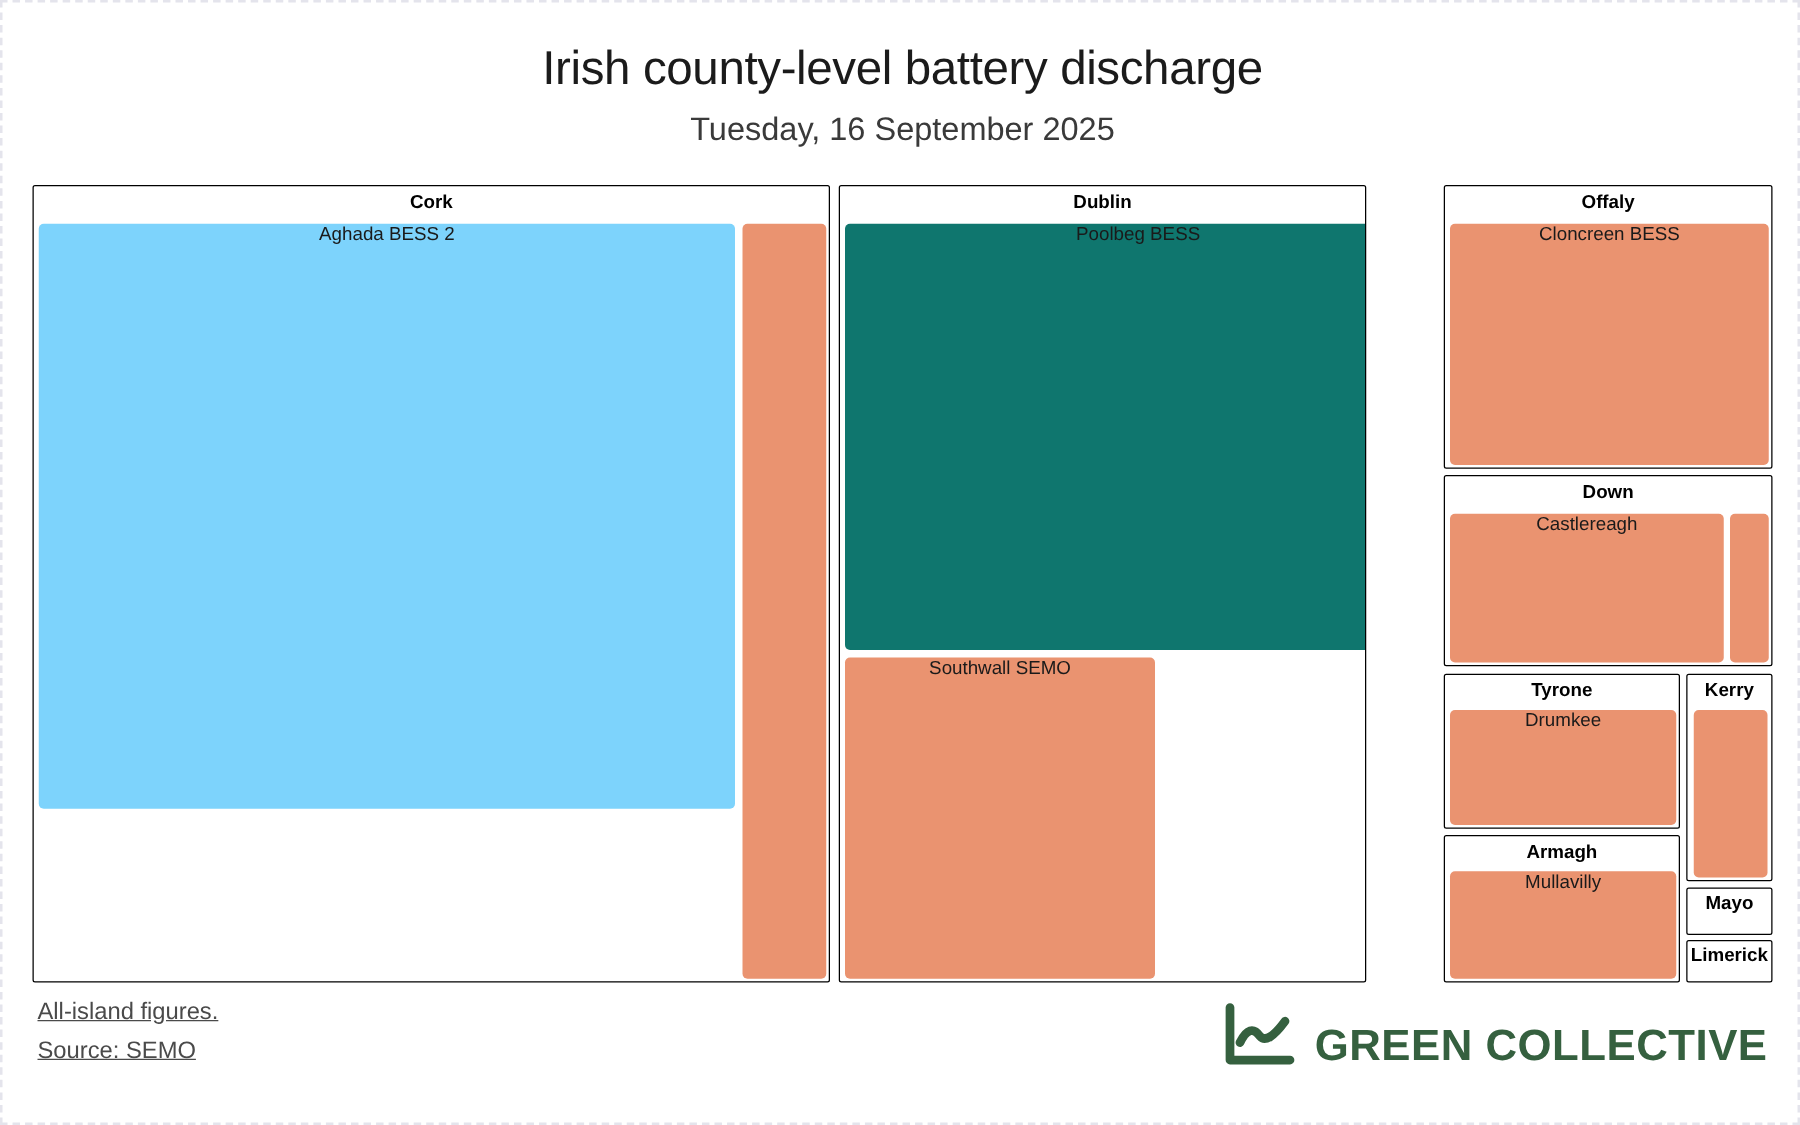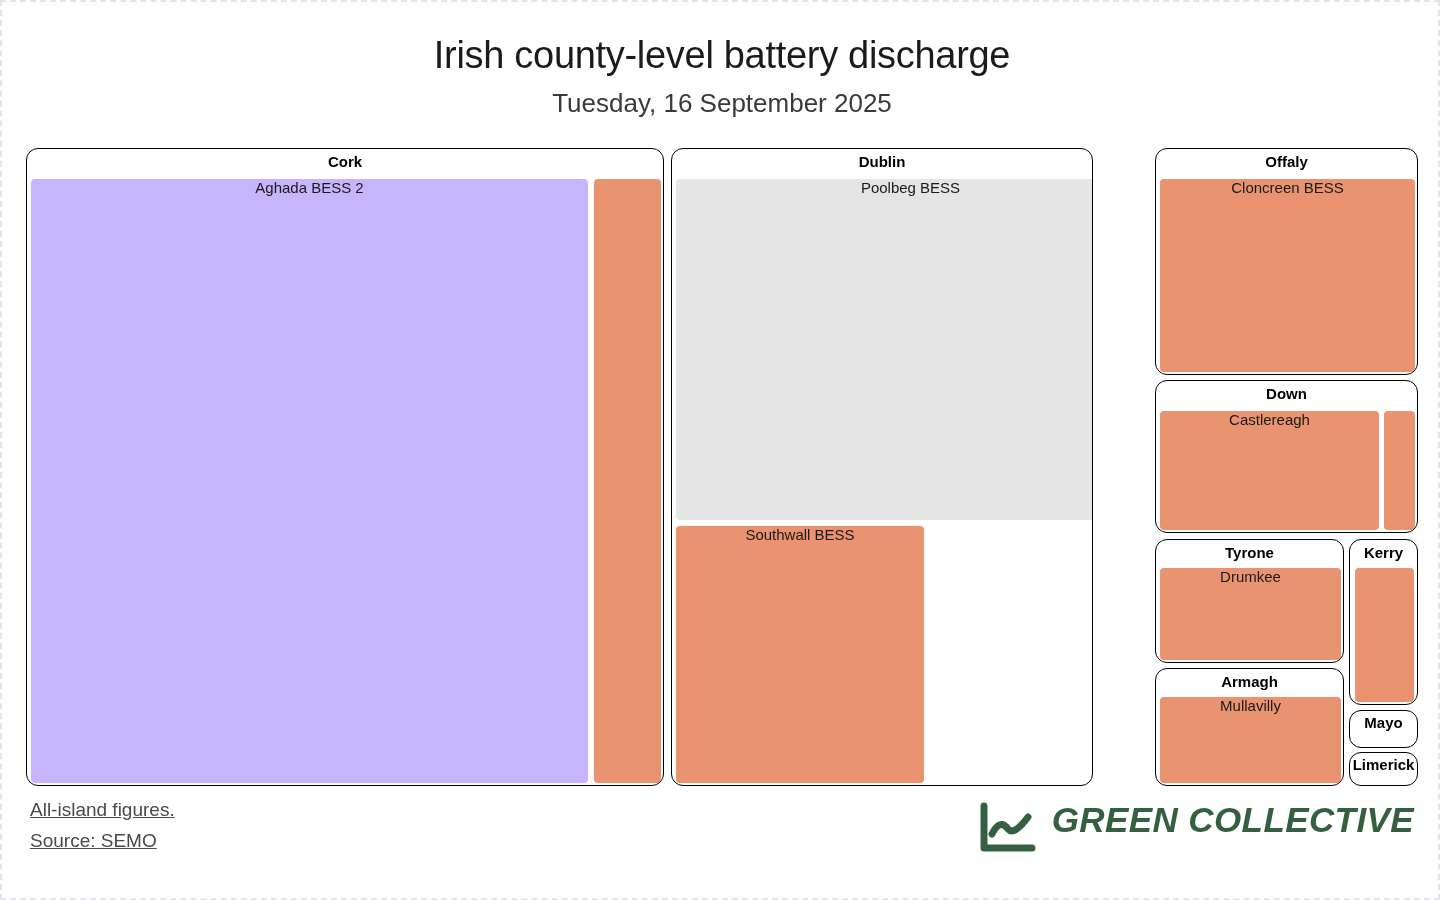--- a/index.html
+++ b/index.html
@@ -56,21 +56,21 @@
     left: 24px;
     top: 146px;
     width: 1392px;
     height: 638px;
   }
 
   .group {
     position: absolute;
     box-sizing: border-box;
     border: 1.6px solid #000000;
-    border-radius: 12px;
+    border-radius: 2px;
     background: #ffffff;
     overflow: hidden;
   }
   .group-label {
     position: absolute;
     left: 0;
     top: 0;
     width: 100%;
     text-align: center;
     font-size: 15px;
@@ -130,23 +130,22 @@
     line-height: 31px;
     color: #4a4a4a;
     white-space: pre-line;
     text-decoration: underline;
   }
   .brand {
     position: absolute;
     right: 28px;
     top: 14px;
     display: flex;
-    align-items: flex-start;
+    align-items: flex-end;
     gap: 16px;
-    font-style: italic;
   }
   .brand-mark {
     display: block;
   }
   .brand-name {
     font-size: 35px;
     font-weight: bold;
     letter-spacing: 0.4px;
     color: #35603f;
     line-height: 1;
@@ -160,34 +159,34 @@
 
   <div class="header">
     <h1 class="chart-title">Irish county-level battery discharge</h1>
     <p class="chart-subtitle">Tuesday, 16 September 2025</p>
   </div>
 
   <div class="plot" id="plot">
       <div class="group" style="left: 0px; top: 0px; width: 638px; height: 638px;">
         <div class="group-label">Cork</div>
         <div class="tiles">
-          <div class="tile" style="left: 4px; top: 30px; width: 557px; height: 604px; background: #c4b5fd;">
+          <div class="tile" style="left: 4px; top: 30px; width: 557px; height: 468px; background: #7dd3fc;">
             <span class="tile-label">Aghada BESS 2</span>
           </div>
           <div class="tile" style="left: 567px; top: 30px; width: 67px; height: 604px; background: rgb(234, 147, 112);"></div>
         </div>
       </div>
       <div class="group" style="left: 645px; top: 0px; width: 422px; height: 638px;">
         <div class="group-label">Dublin</div>
         <div class="tiles">
-          <div class="tile" style="left: 4px; top: 30px; width: 469px; height: 341px; background: #e5e5e5;">
+          <div class="tile" style="left: 4px; top: 30px; width: 469px; height: 341px; background: #0f766e;">
             <span class="tile-label">Poolbeg BESS</span>
           </div>
           <div class="tile" style="left: 4px; top: 377px; width: 248px; height: 257px; background: rgb(234, 147, 112);">
-            <span class="tile-label">Southwall BESS</span>
+            <span class="tile-label">Southwall SEMO</span>
           </div>
         </div>
       </div>
       <div class="group" style="left: 1129px; top: 0px; width: 263px; height: 227px;">
         <div class="group-label">Offaly</div>
         <div class="tiles">
           <div class="tile" style="left: 4px; top: 30px; width: 255px; height: 193px; background: rgb(234, 147, 112);">
             <span class="tile-label">Cloncreen BESS</span>
           </div>
         </div>

